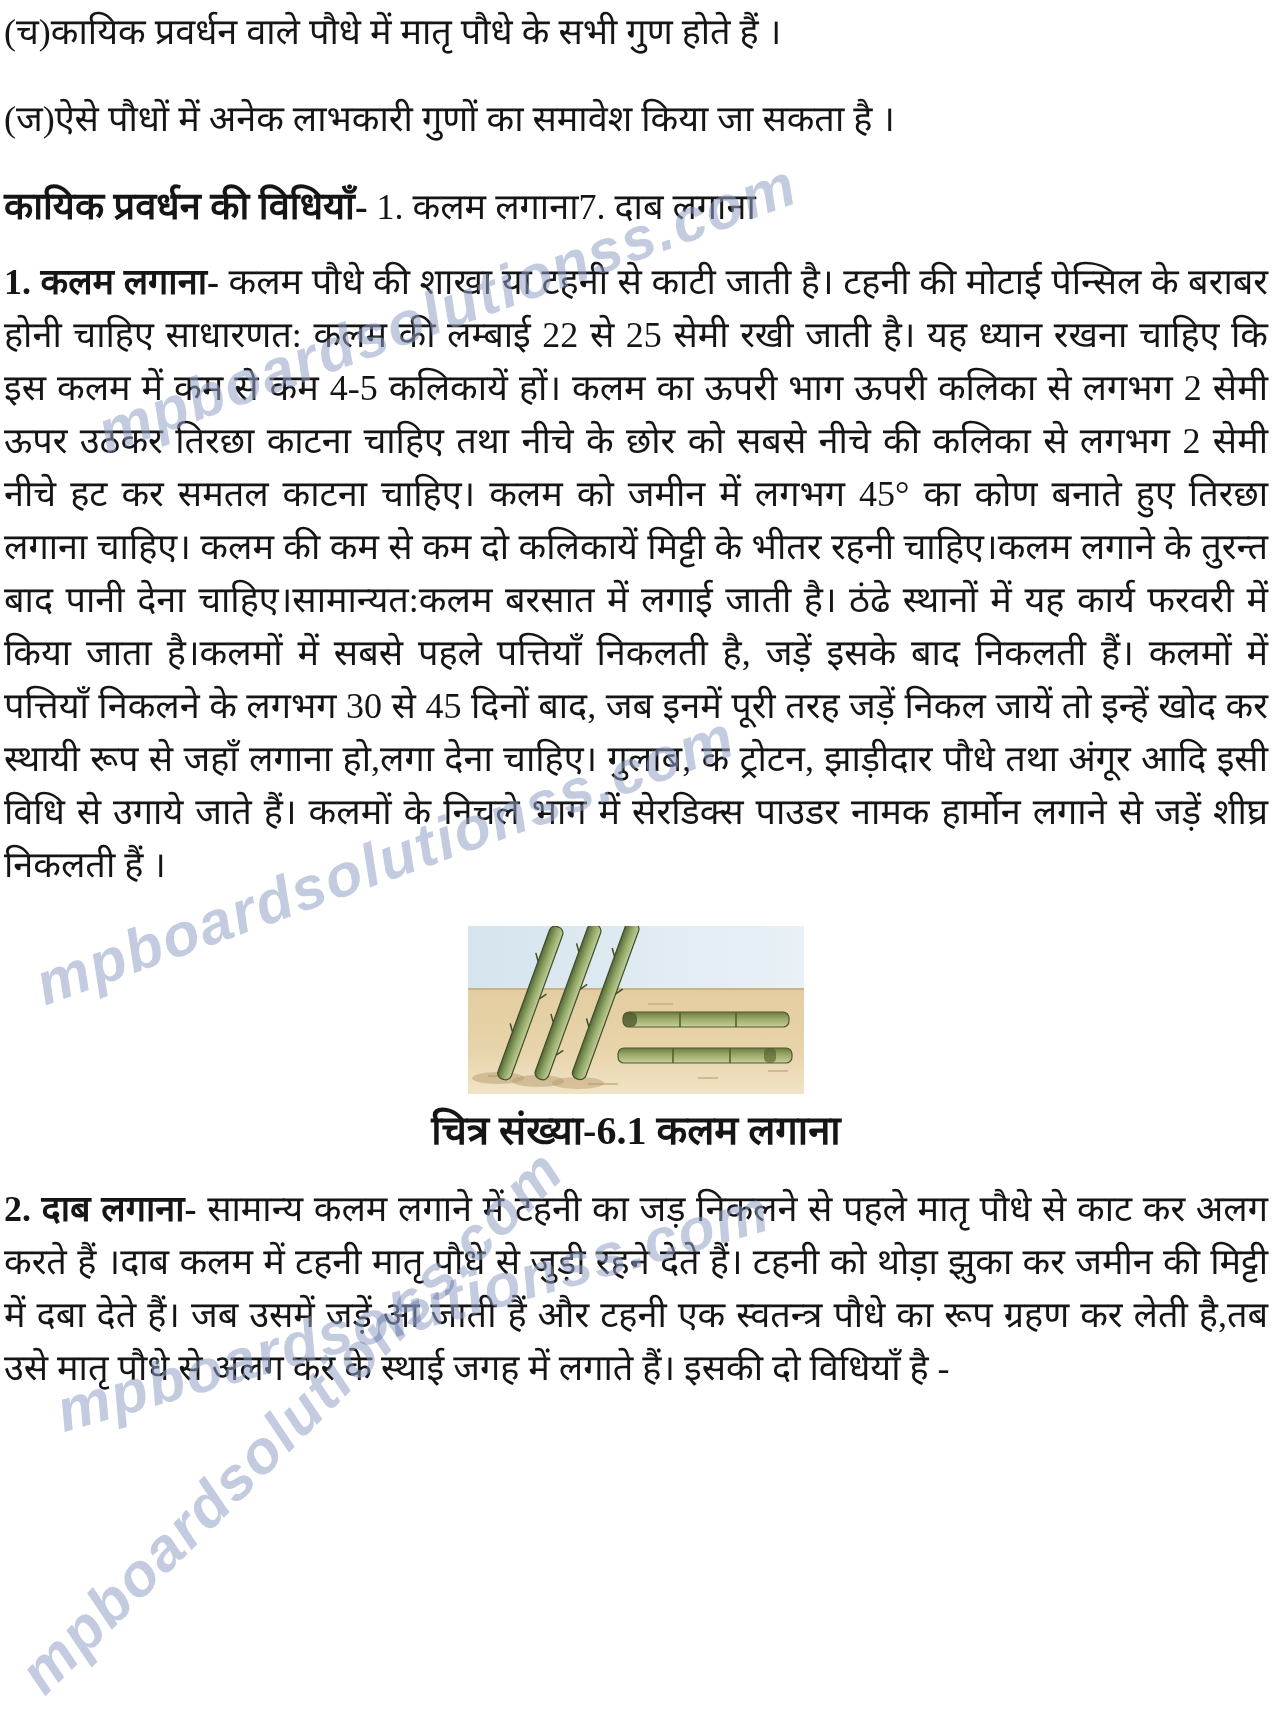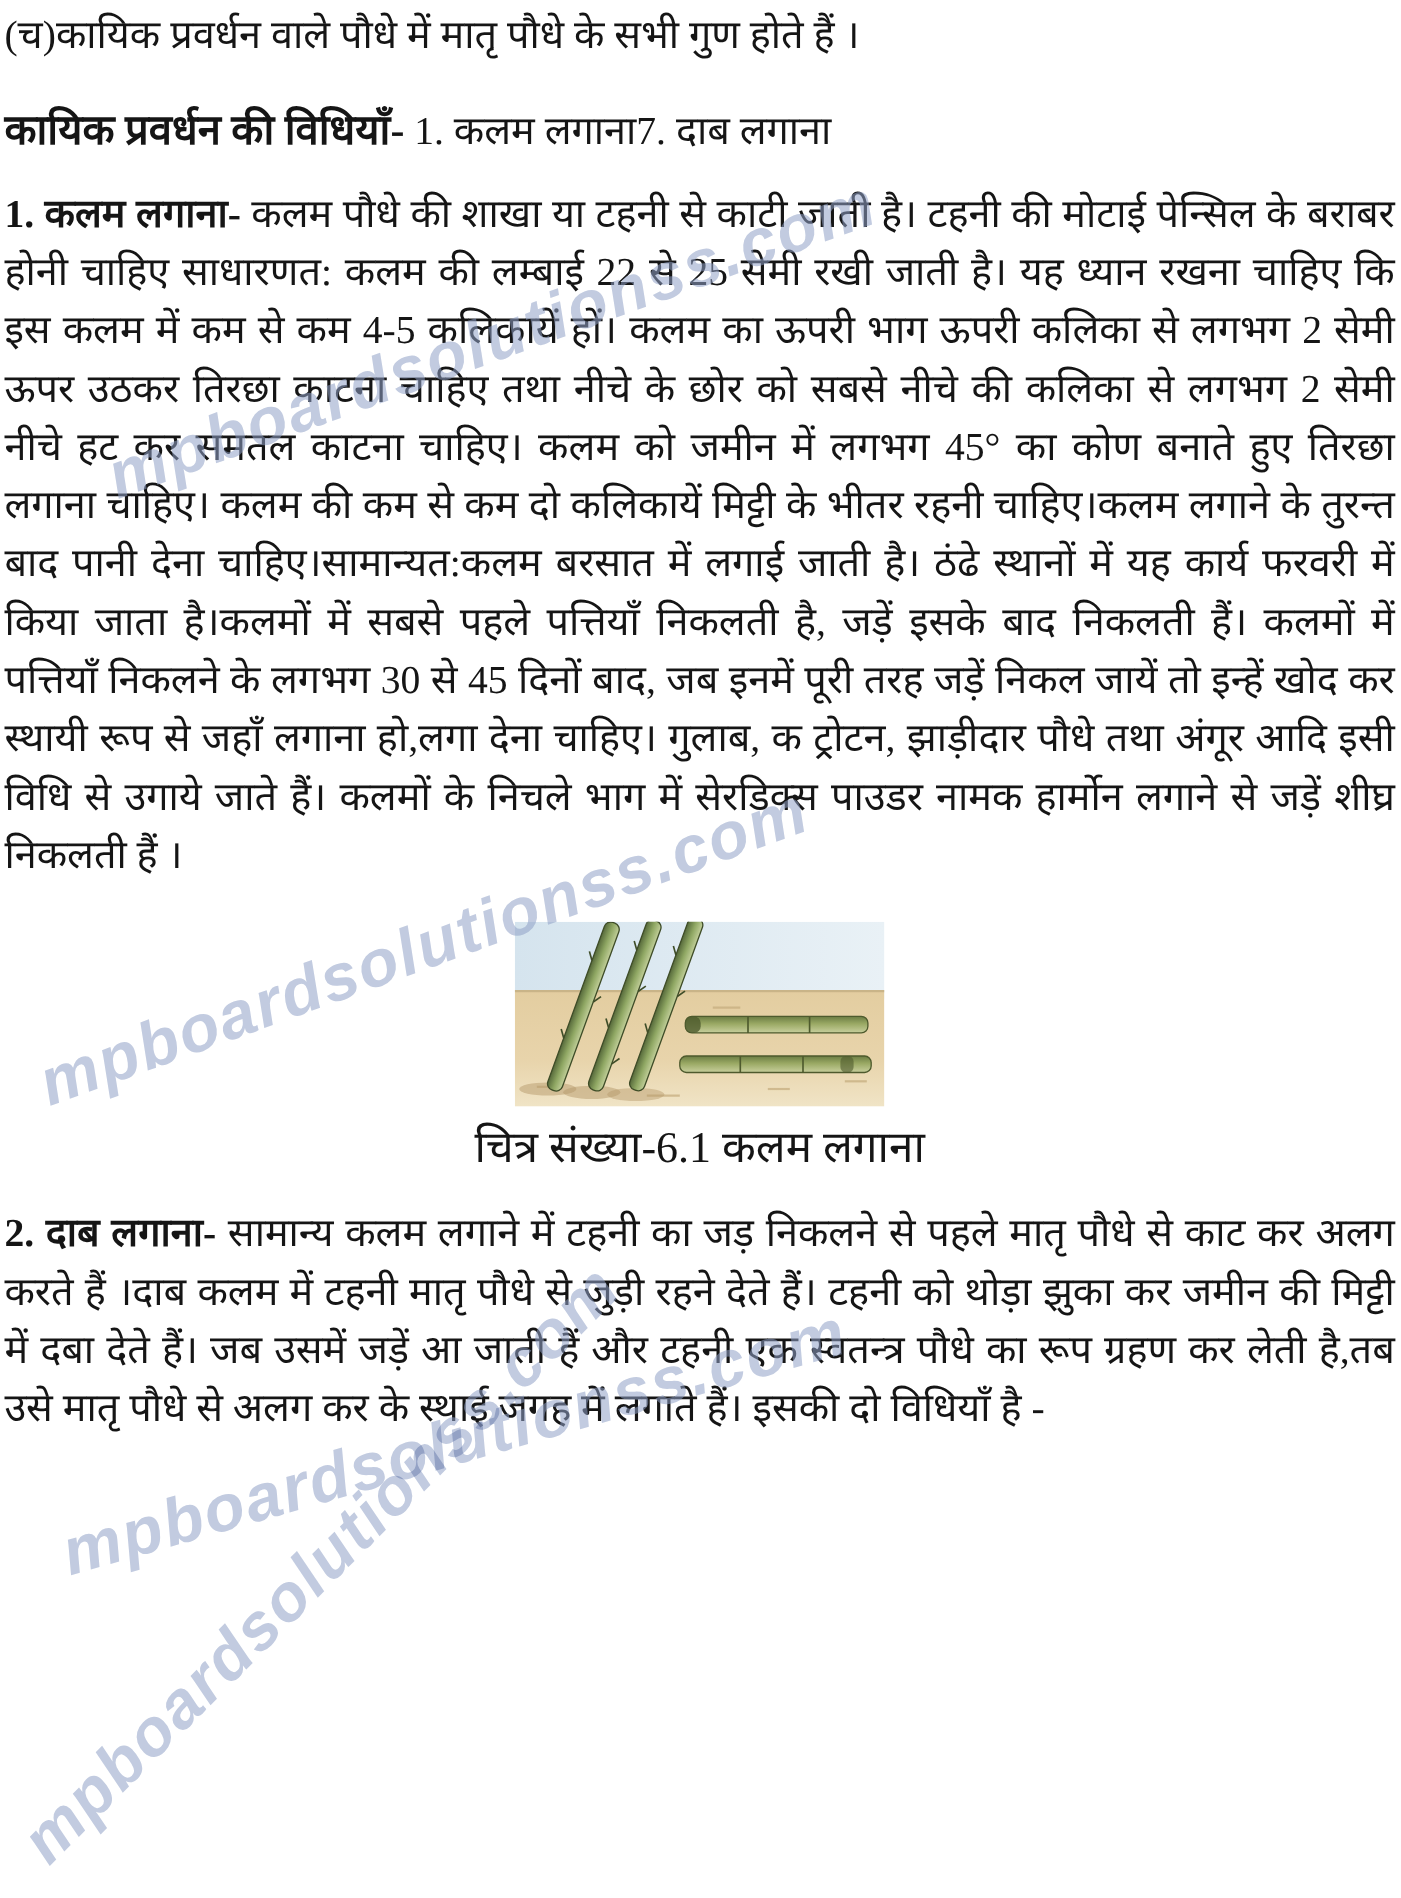--- a/index.html
+++ b/index.html
@@ -32,21 +32,21 @@
   }
   .methods-heading .lead { font-size: 38px; text-align: right; }
   figure.cuttings {
     margin: 6px auto 10px auto;
     width: 336px;
     height: 168px;
     display: block;
   }
   .caption {
     text-align: center !important;
-    font-weight: normal;
+    font-weight: bold;
     font-size: 40px !important;
     margin: 0 0 26px 0 !important;
   }
   
   .wm-layer {
     position: absolute;
     inset: 0;
     z-index: 2;
     pointer-events: none;
   }
@@ -71,20 +71,21 @@
 </head>
 <body>
 
 <div class="page">
 
   <div class="doc">
 
     <p class="single">(च)कायिक प्रवर्धन वाले पौधे में मातृ पौधे के सभी गुण होते हैं ।</p>
 
 
+    <p class="single">(ज)ऐसे पौधों में अनेक लाभकारी गुणों का समावेश किया जा सकता है ।</p>
 
 
     <p class="methods-heading single"><span class="lead">कायिक प्रवर्धन की विधियाँ-</span><span> 1. कलम लगाना7. दाब लगाना</span></p>
 
     <p><span class="lead">1. कलम लगाना-</span><span> कलम पौधे की शाखा या टहनी से काटी जाती है। टहनी की मोटाई पेन्सिल के बराबर होनी चाहिए साधारणत: कलम की लम्बाई 22 से 25 सेमी रखी जाती है। यह ध्यान रखना चाहिए कि इस कलम में कम से कम 4-5 कलिकायें हों। कलम का ऊपरी भाग ऊपरी कलिका से लगभग 2 सेमी ऊपर उठकर तिरछा काटना चाहिए तथा नीचे के छोर को सबसे नीचे की कलिका से लगभग 2 सेमी नीचे हट कर समतल काटना चाहिए। कलम को जमीन में लगभग 45° का कोण बनाते हुए तिरछा लगाना चाहिए। कलम की कम से कम दो कलिकायें मिट्टी के भीतर रहनी चाहिए।कलम लगाने के तुरन्त बाद पानी देना चाहिए।सामान्यत:कलम बरसात में लगाई जाती है। ठंढे स्थानों में यह कार्य फरवरी में किया जाता है।कलमों में सबसे पहले पत्तियाँ निकलती है, जड़ें इसके बाद निकलती हैं। कलमों में पत्तियाँ निकलने के लगभग 30 से 45 दिनों बाद, जब इनमें पूरी तरह जड़ें निकल जायें तो इन्हें खोद कर स्थायी रूप से जहाँ लगाना हो,लगा देना चाहिए। गुलाब, क ट्रोटन, झाड़ीदार पौधे तथा अंगूर आदि इसी विधि से उगाये जाते हैं। कलमों के निचले भाग में सेरडिक्स पाउडर नामक हार्मोन लगाने से जड़ें शीघ्र निकलती हैं ।</span></p>
 
     <figure class="cuttings">
       <svg width="336" height="168" viewBox="0 0 336 168" xmlns="http://www.w3.org/2000/svg">
         <defs>
           <linearGradient id="stemGrad" x1="0" y1="0" x2="1" y2="0">

